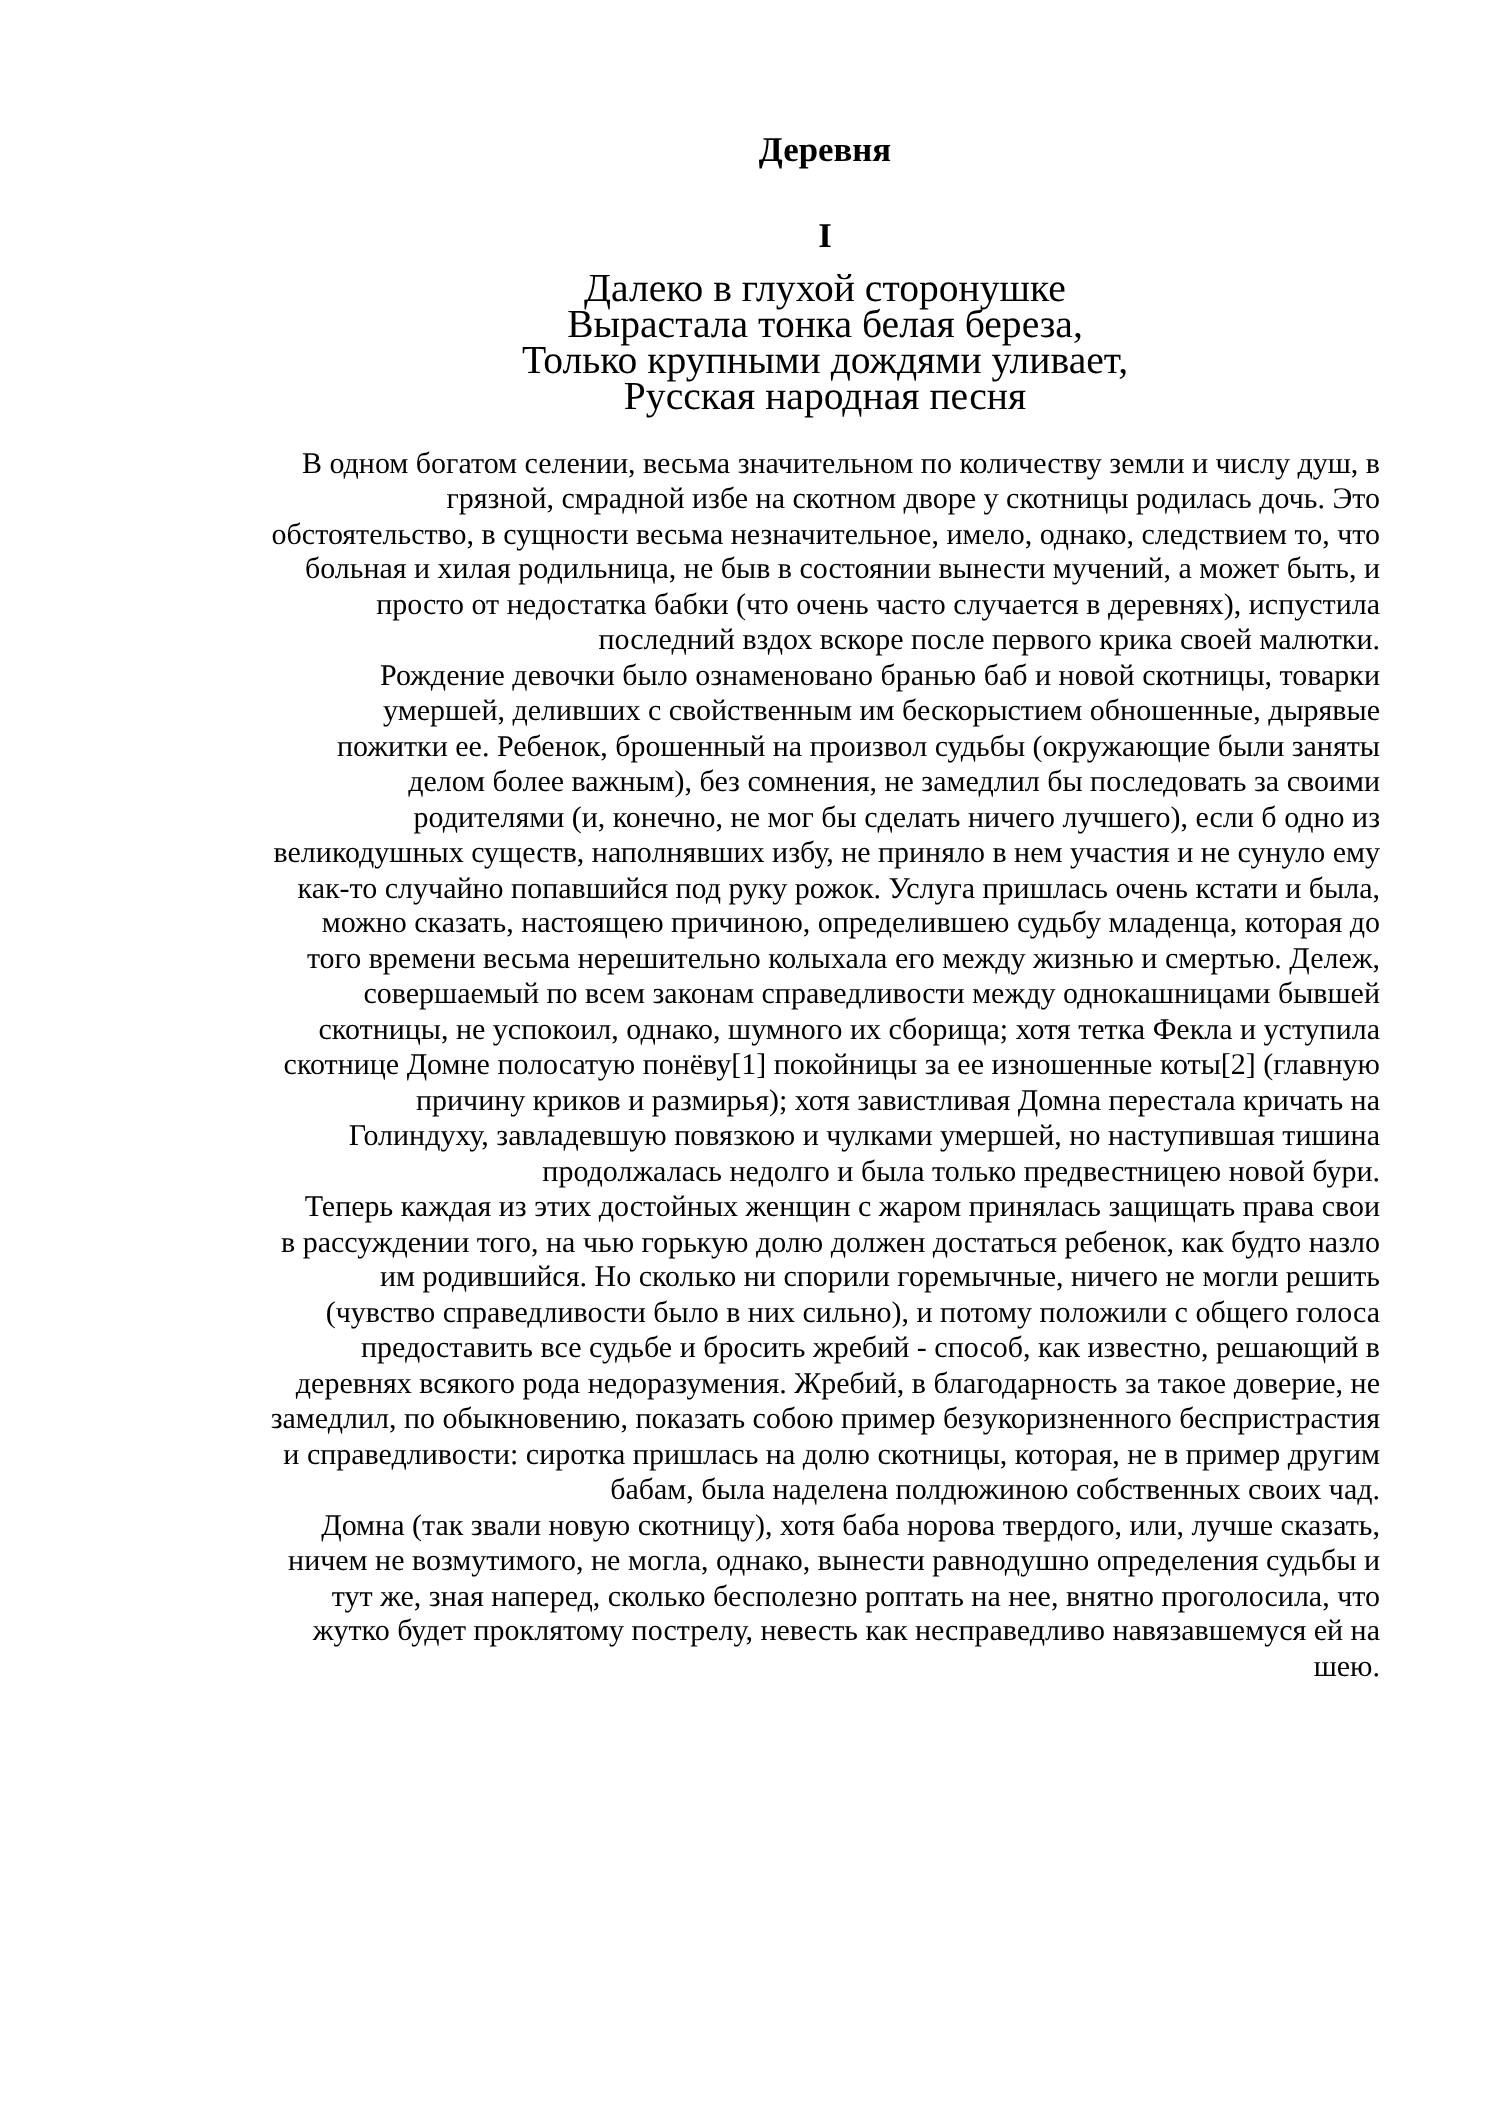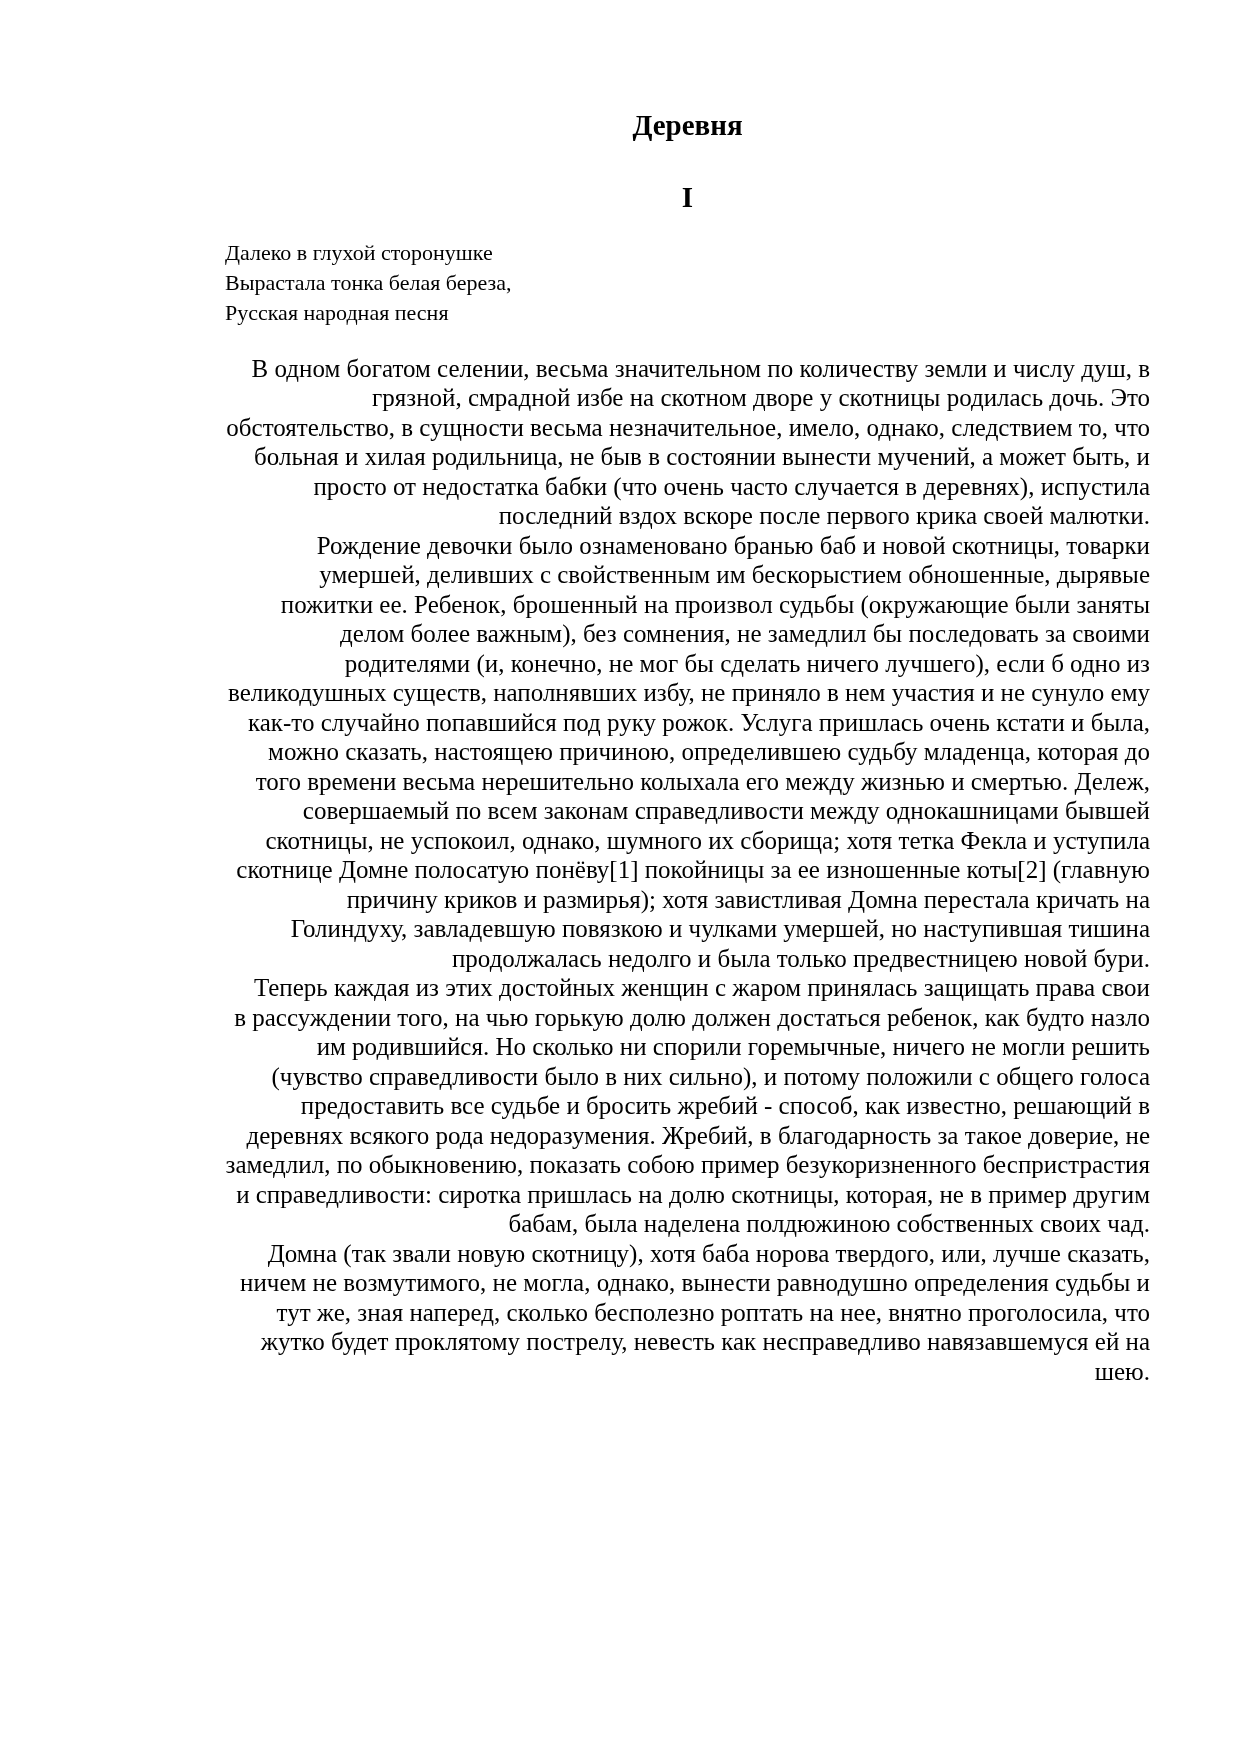--- a/index.html
+++ b/index.html
@@ -32,23 +32,23 @@
     line-height: 1.1;
   }
   .chapter {
     margin-top: 40px;
     font-size: 29px;
     font-weight: bold;
     text-align: center;
     line-height: 1.1;
   }
   .epigraph {
-    margin-top: 24px;
-    text-align: left;
-    font-size: 22px;
+    margin-top: 12px;
+    text-align: center;
+    font-size: 33px;
     line-height: 30px;
   }
   .poem-line {
     white-space: pre-wrap;
   }
   .attribution {
   }
   .body-text {
     margin-top: 26px;
     font-size: 25px;
@@ -68,20 +68,21 @@
   <div class="content">
 
     <h1 class="doc-title">Деревня</h1>
 
     <div class="chapter">I</div>
 
     <div class="epigraph">
       <div>
           <div class="poem-line">Далеко в глухой сторонушке</div>
           <div class="poem-line">Вырастала тонка белая береза,</div>
+          <div class="poem-line">Только крупными дождями уливает,</div>
         </div>
       <div class="attribution">Русская народная песня</div>
     </div>
 
     <div class="body-text">
         <p class="para">В одном богатом селении, весьма значительном по количеству земли и числу душ, в грязной, смрадной избе на скотном дворе у скотницы родилась дочь. Это обстоятельство, в сущности весьма незначительное, имело, однако, следствием то, что больная и хилая родильница, не быв в состоянии вынести мучений, а может быть, и просто от недостатка бабки (что очень часто случается в деревнях), испустила последний вздох вскоре после первого крика своей малютки.</p>
         <p class="para">Рождение девочки было ознаменовано бранью баб и новой скотницы, товарки умершей, деливших с свойственным им бескорыстием обношенные, дырявые пожитки ее. Ребенок, брошенный на произвол судьбы (окружающие были заняты делом более важным), без сомнения, не замедлил бы последовать за своими родителями (и, конечно, не мог бы сделать ничего лучшего), если б одно из великодушных существ, наполнявших избу, не приняло в нем участия и не сунуло ему как-то случайно попавшийся под руку рожок. Услуга пришлась очень кстати и была, можно сказать, настоящею причиною, определившею судьбу младенца, которая до того времени весьма нерешительно колыхала его между жизнью и смертью. Дележ, совершаемый по всем законам справедливости между однокашницами бывшей скотницы, не успокоил, однако, шумного их сборища; хотя тетка Фекла и уступила скотнице Домне полосатую понёву[1] покойницы за ее изношенные коты[2] (главную причину криков и размирья); хотя завистливая Домна перестала кричать на Голиндуху, завладевшую повязкою и чулками умершей, но наступившая тишина продолжалась недолго и была только предвестницею новой бури.</p>
         <p class="para">Теперь каждая из этих достойных женщин с жаром принялась защищать права свои в рассуждении того, на чью горькую долю должен достаться ребенок, как будто назло им родившийся. Но сколько ни спорили горемычные, ничего не могли решить (чувство справедливости было в них сильно), и потому положили с общего голоса предоставить все судьбе и бросить жребий - способ, как известно, решающий в деревнях всякого рода недоразумения. Жребий, в благодарность за такое доверие, не замедлил, по обыкновению, показать собою пример безукоризненного беспристрастия и справедливости: сиротка пришлась на долю скотницы, которая, не в пример другим бабам, была наделена полдюжиною собственных своих чад.</p>
         <p class="para">Домна (так звали новую скотницу), хотя баба норова твердого, или, лучше сказать, ничем не возмутимого, не могла, однако, вынести равнодушно определения судьбы и тут же, зная наперед, сколько бесполезно роптать на нее, внятно проголосила, что жутко будет проклятому пострелу, невесть как несправедливо навязавшемуся ей на шею.</p>
       </div>

